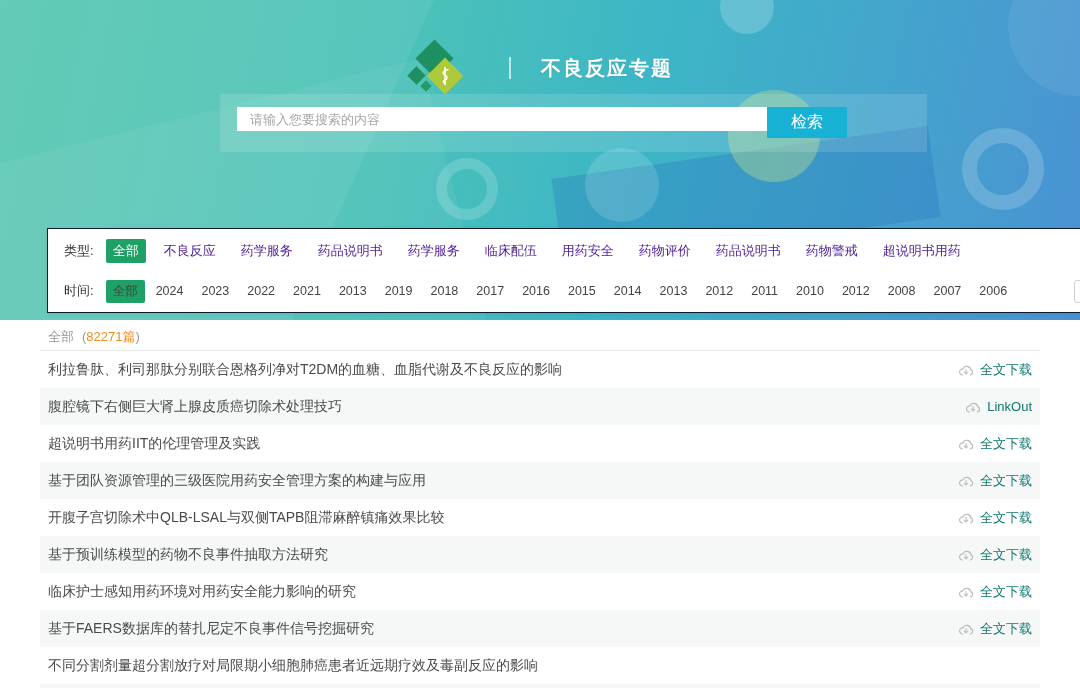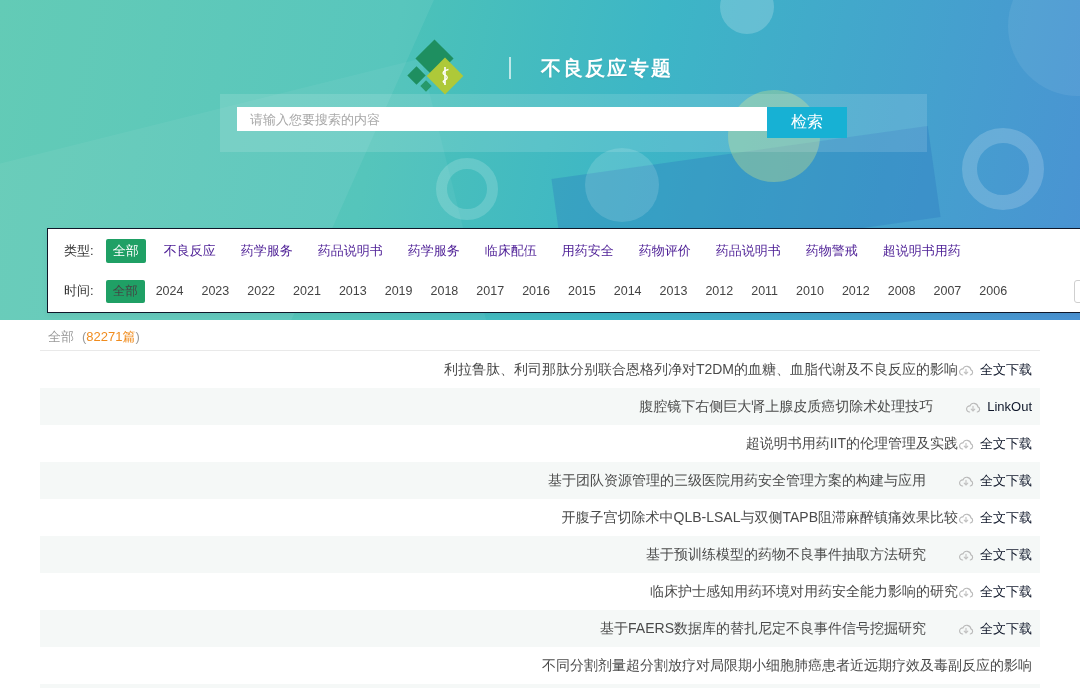--- a/index.html
+++ b/index.html
@@ -90,27 +90,27 @@
   
   .list-wrap { margin: 0 40px; }
   .count-line {
     height: 28px; margin-top: 3px; padding: 0 8px;
     display: flex; align-items: center; font-size: 13px; color: #9a9a9a;
     border-bottom: 1px solid #e9e9e9;
   }
   .count-num { color: #f08c1e; }
   .article-row {
     height: 37px; padding: 0 8px;
-    display: flex; align-items: center; justify-content: flex-end;
+    display: flex; align-items: center; justify-content: space-between;
   }
   .article-row.alt { background: #f5f8f7; gap: 32px; }
   .article-title { font-size: 14px; color: #4a4a4a; cursor: pointer; white-space: nowrap; }
   .article-action {
     display: flex; align-items: center; gap: 6px;
-    color: #0f172a; font-size: 13px; cursor: pointer; white-space: nowrap;
+    color: #0f766e; font-size: 13px; cursor: pointer; white-space: nowrap;
   }
   .article-row.partial { height: 5px; background: #f5f8f7; }
 </style>
 </head>
 <body>
 
 <div class="banner">
   <div class="deco poly1"></div>
   <div class="deco poly2"></div>
   <div class="deco circle c-top"></div>

